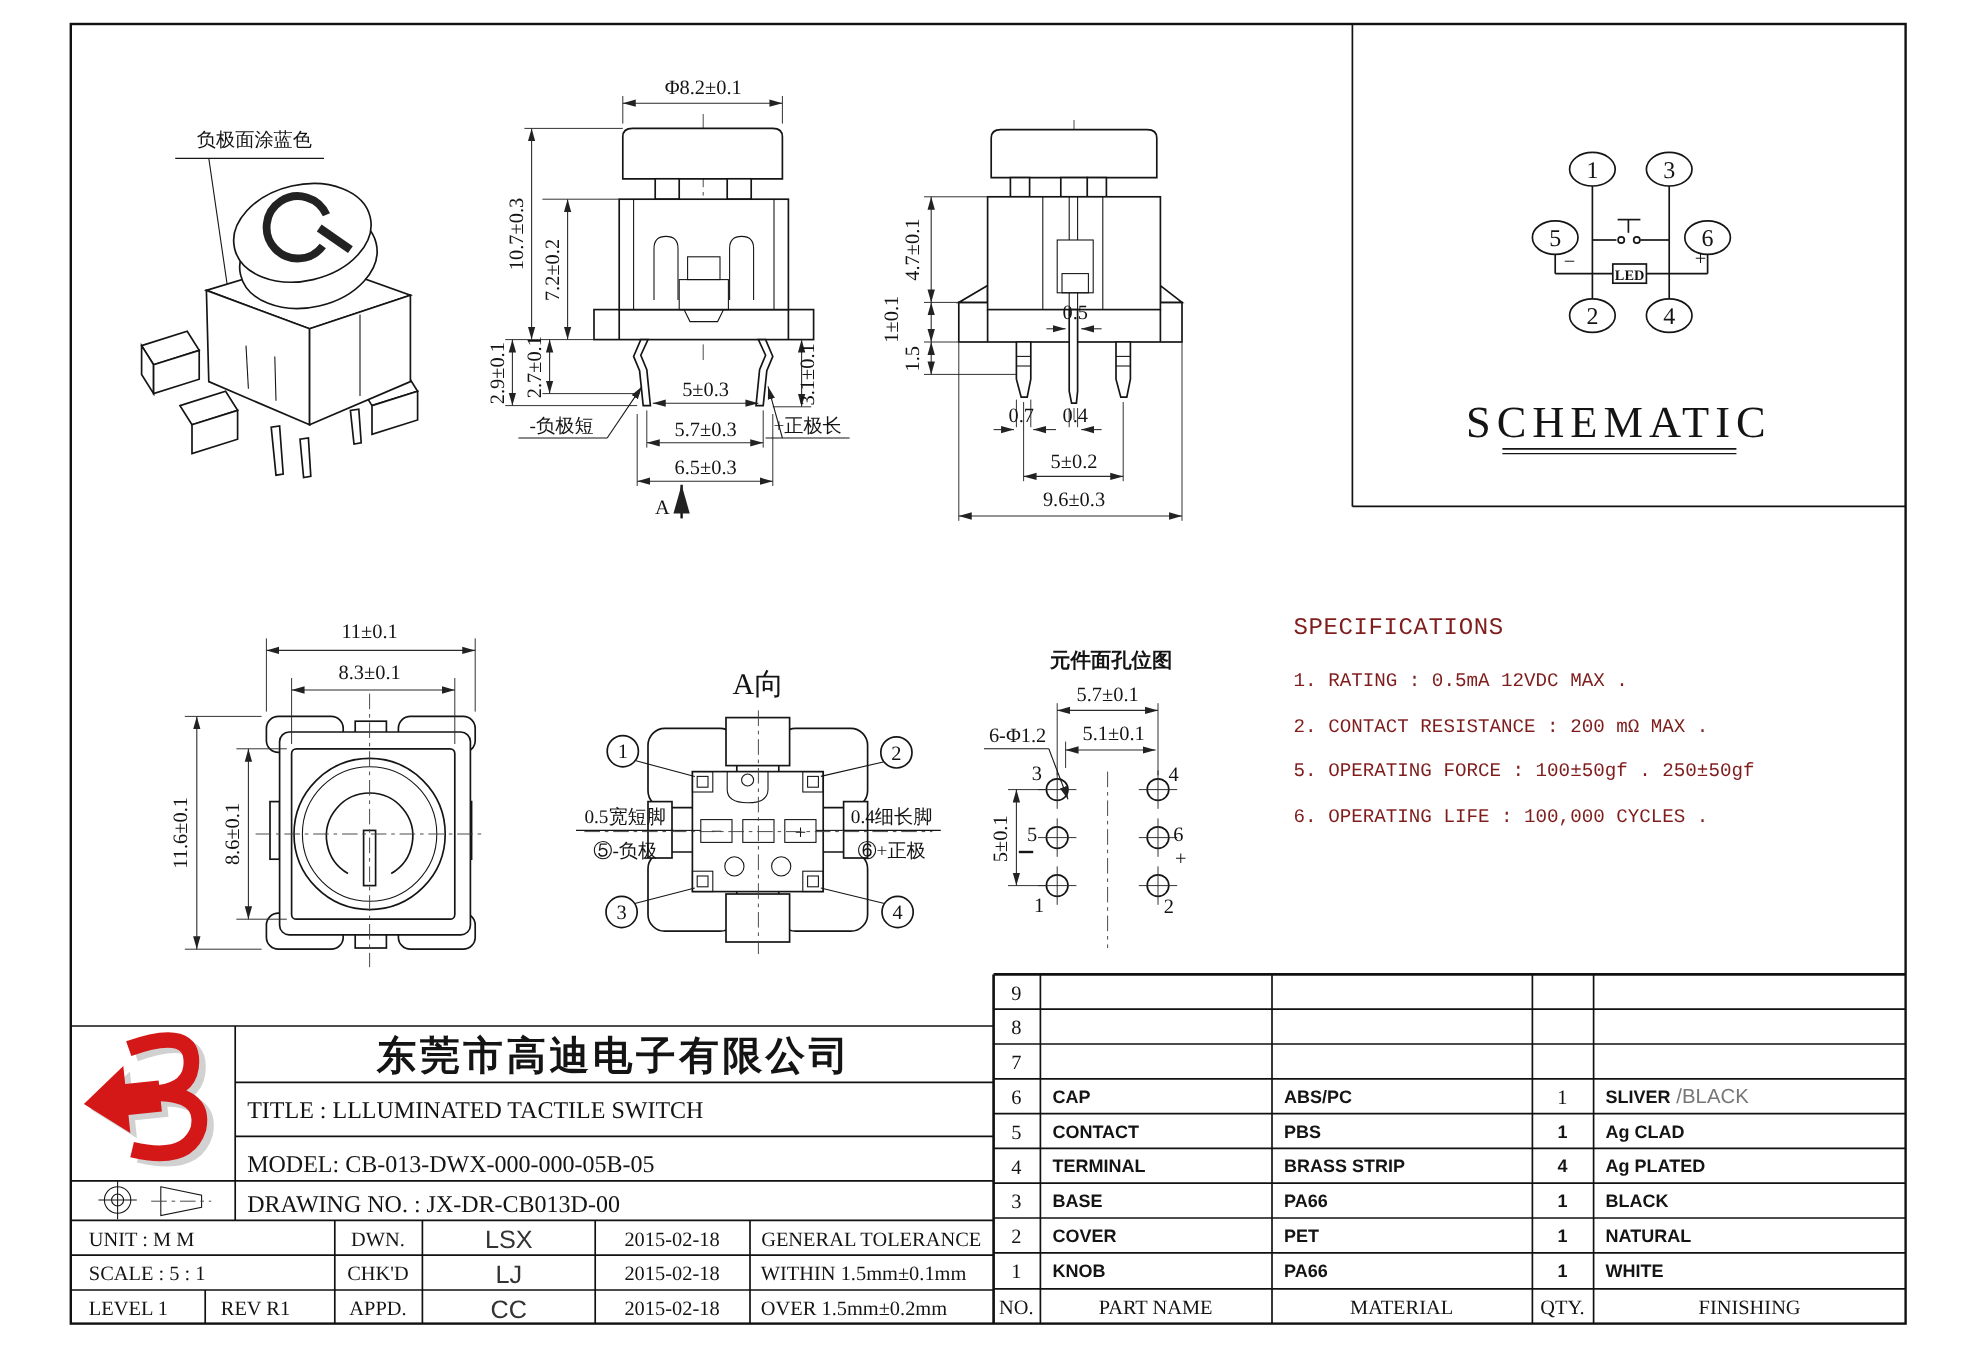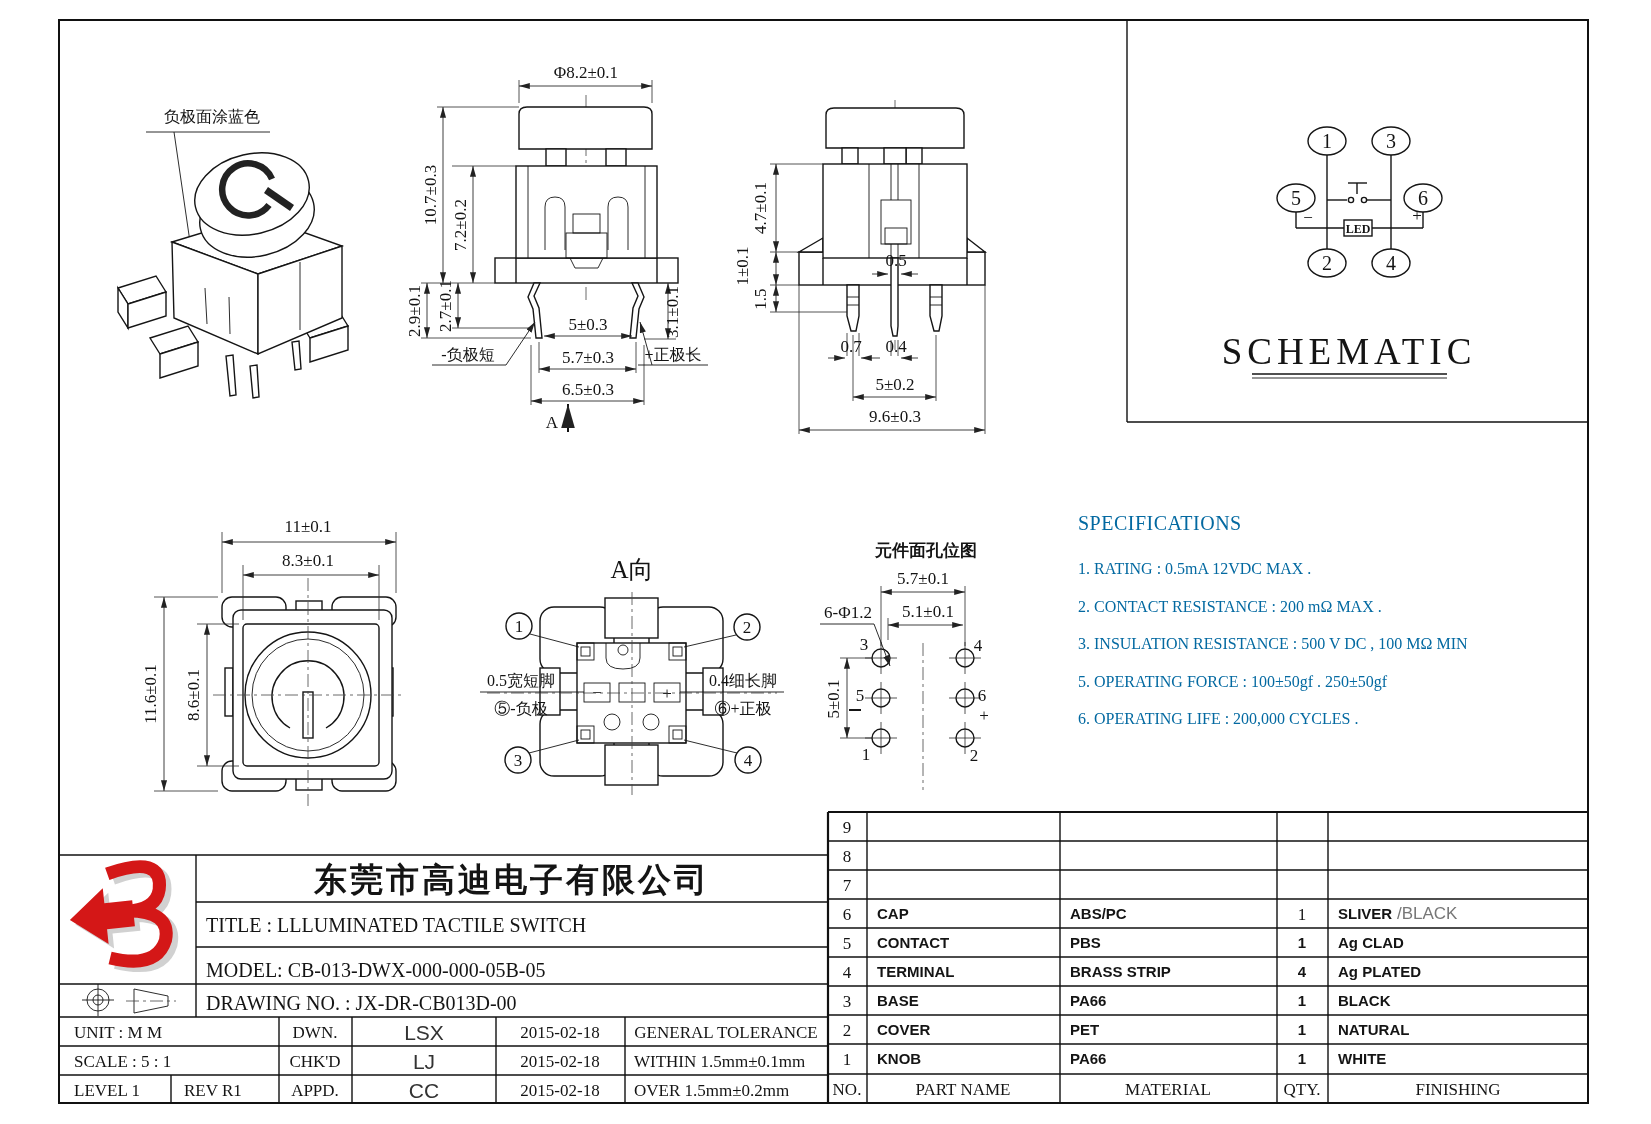--- a/index.html
+++ b/index.html
@@ -21,22 +21,22 @@
   .pb{font:700 15px "Liberation Sans",sans-serif}
   .pl{font:17px "Liberation Sans",sans-serif;fill:#777}
   .o{stroke:#151515;stroke-width:1.4;fill:none}
   .ow{stroke:#151515;stroke-width:1.4;fill:#fff}
   .t{stroke:#151515;stroke-width:0.9;fill:none}
   .e{stroke:#2a2a2a;stroke-width:0.8;fill:none}
   .dl{stroke:#2a2a2a;stroke-width:0.9;fill:none}
   .cl{stroke:#444;stroke-width:0.8;fill:none;stroke-dasharray:13 4 3 4}
   .g2{stroke:#111;stroke-width:2;fill:none}
   .glow{stroke:#111;stroke-width:1.4;fill:none}
-  .specs{position:absolute;left:1078px;top:512px;width:508px;color:#0369a1;
-         font-family:Liberation Serif, serif}
+  .specs{position:absolute;left:1078px;top:512px;width:508px;color:#7f1d1d;
+         font-family:Liberation Mono, monospace}
   .specs .h{font-size:20px;margin-bottom:15px;letter-spacing:.5px}
   .specs .i{font-size:16px;line-height:37.5px;white-space:nowrap}
 </style>
 </head>
 <body>
 
 <div class="page">
 
 <svg width="1651" height="1124" viewBox="0 0 1651 1124">
   <defs>
@@ -529,18 +529,17 @@
     <text class="tbs" x="1168" y="1095" text-anchor="middle">MATERIAL</text>
     <text class="tbs" x="1302" y="1095" text-anchor="middle">QTY.</text>
     <text class="tbs" x="1458" y="1095" text-anchor="middle">FINISHING</text>
   </g>
 </svg>
 
 <div class="specs">
   <div class="h">SPECIFICATIONS</div>
   <div class="i">1. RATING : 0.5mA 12VDC MAX .</div>
   <div class="i">2. CONTACT RESISTANCE : 200 mΩ MAX .</div>
-  <div class="i">3. INSULATION RESISTANCE : 500 V DC , 100 MΩ MIN</div>
   <div class="i">5. OPERATING FORCE : 100±50gf . 250±50gf</div>
-  <div class="i">6. OPERATING LIFE : 200,000 CYCLES .</div>
+  <div class="i">6. OPERATING LIFE : 100,000 CYCLES .</div>
 </div>
 
 </div>
 
 </body></html>

